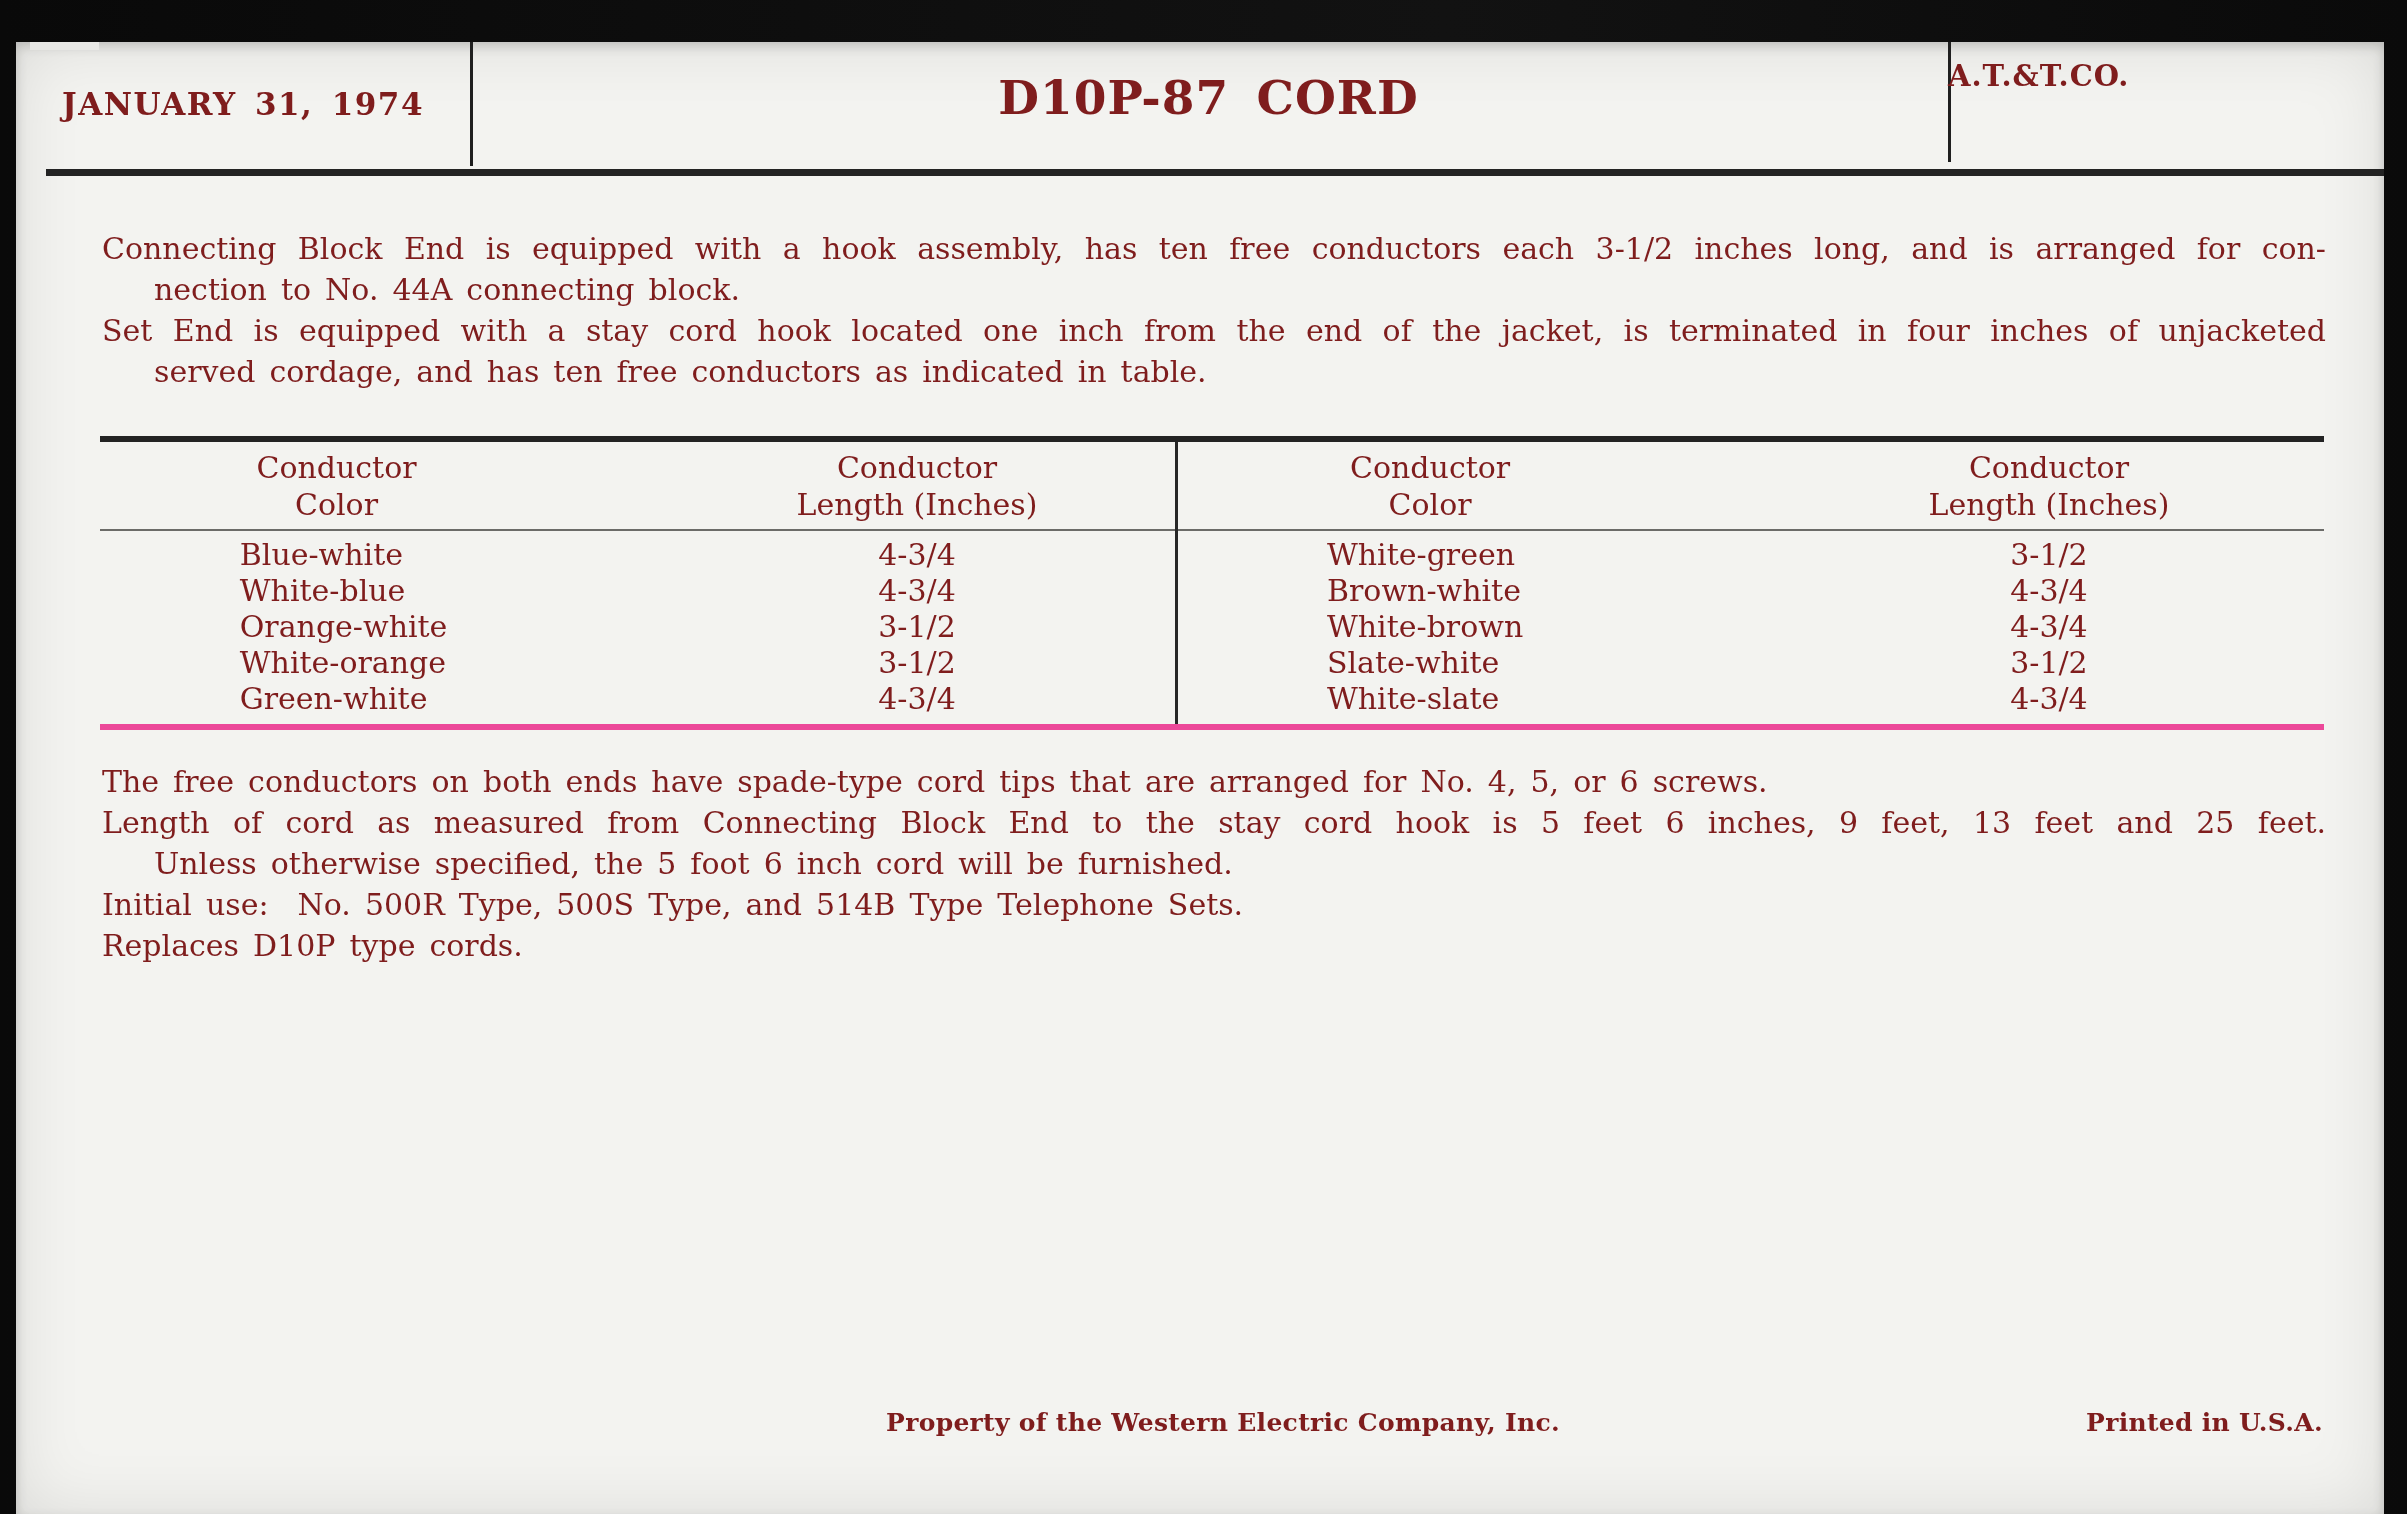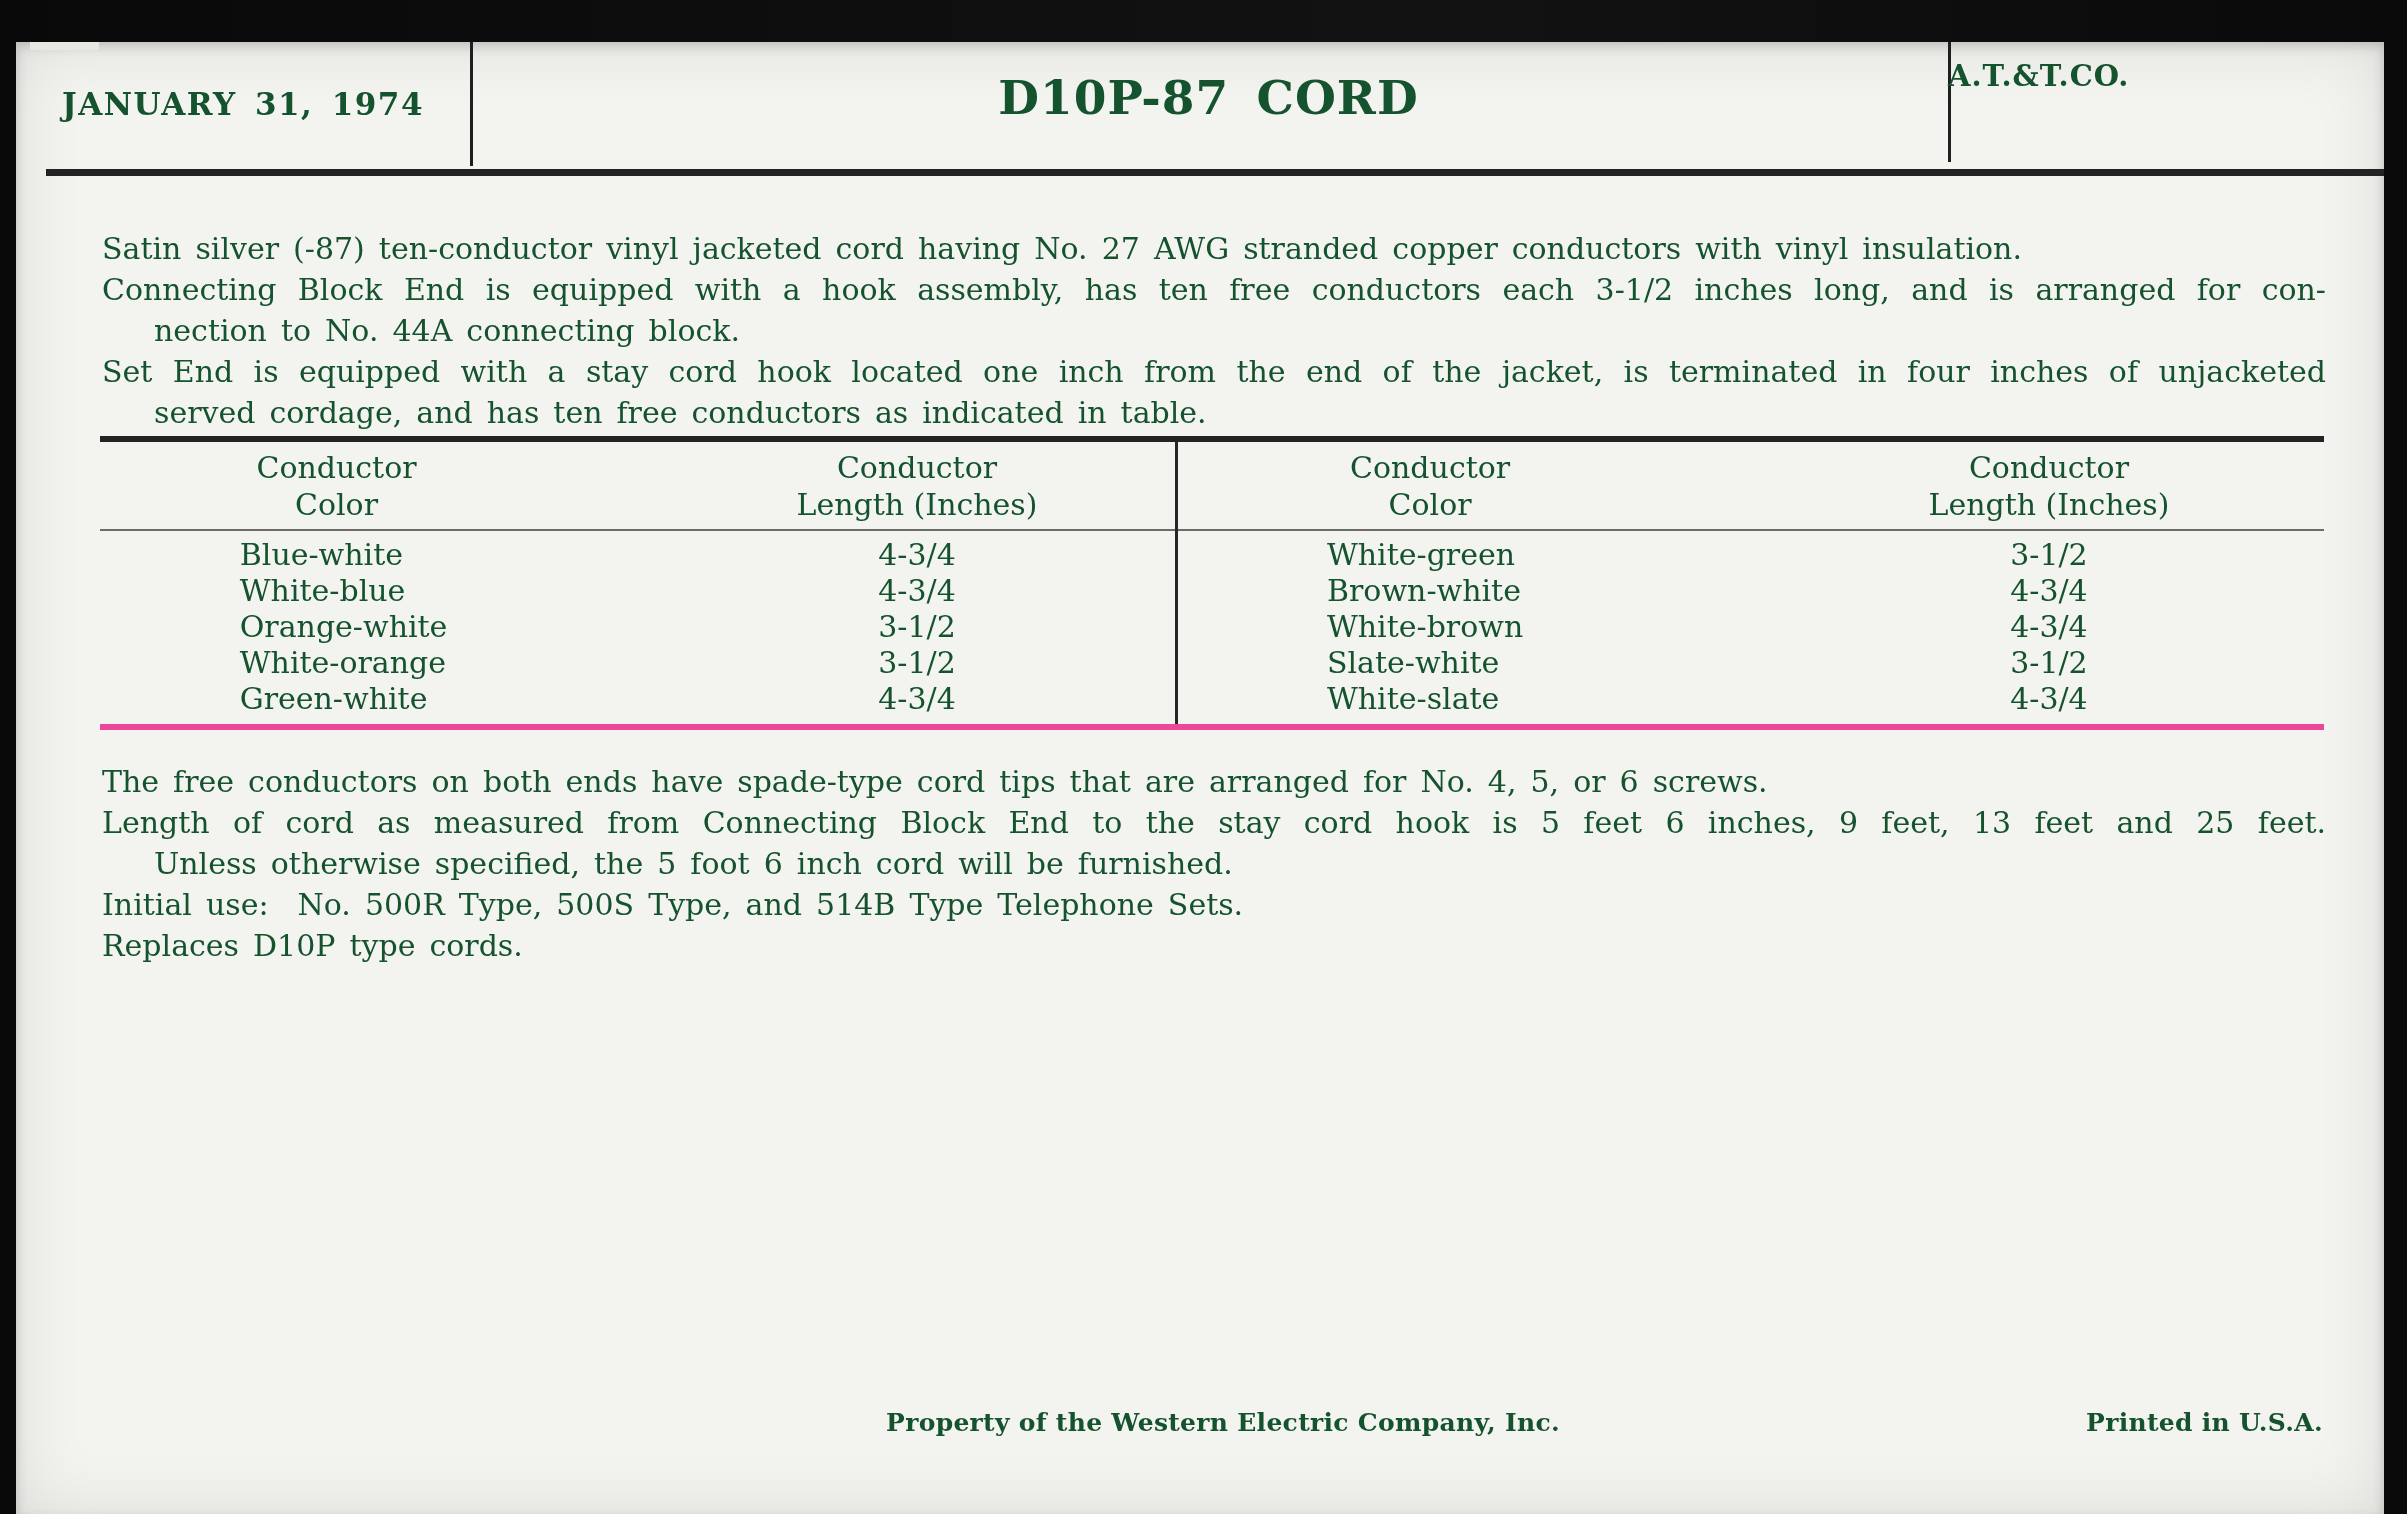--- a/index.html
+++ b/index.html
@@ -1,21 +1,21 @@
 <!DOCTYPE html>
 <html><head>
 <meta charset="utf-8">
 <style>
   html,body { margin:0; padding:0; background:#000; }
   .screen {
     position:relative; width:2408px; height:1515px;
     background:linear-gradient(90deg,#090909,#121212 60%,#0a0a0a);
     overflow:hidden;
     font-family:"DejaVu Serif", serif;
-    color:#14532d;
+    color:#7f1d1d;
   }
   .page {
     position:absolute; left:16px; top:42px; width:2368px; height:1473px;
     background:#f3f3f0;
     box-shadow: inset 0 0 69px rgba(0,0,0,0.10), inset 0 4px 12px rgba(0,0,0,0.18);
   }
   .edge-notch { position:absolute; left:14px; top:0; width:69px; height:8px; background:#e8e8e5; }
 
   
   .hdr-divider { position:absolute; top:0; width:3px; background:#1f1f1f; }
@@ -81,21 +81,20 @@
     <div class="hdr-divider d2"></div>
     <div class="hdr-rule"></div>
 
     <div class="hdr-date">JANUARY 31, 1974</div>
     <div class="hdr-title">D10P-87 CORD</div>
     <div class="hdr-org">
       <div>A.T.&amp;T.CO.</div>
     </div>
 
     <div class="textblock desc">
-      <div class="tline">Satin silver (-87) ten-conductor vinyl jacketed cord having No. 27 AWG stranded copper conductors with vinyl insulation.</div>
       <div class="tline jl">Connecting Block End is equipped with a hook assembly, has ten free conductors each 3-1/2 inches long, and is arranged for con-</div>
       <div class="tline ind">nection to No. 44A connecting block.</div>
       <div class="tline jl">Set End is equipped with a stay cord hook located one inch from the end of the jacket, is terminated in four inches of unjacketed</div>
       <div class="tline ind">served cordage, and has ten free conductors as indicated in table.</div>
     </div>
 
     <div class="ctable">
       <div class="thalf lefthalf">
         <div class="thead">
           <div class="th color">

